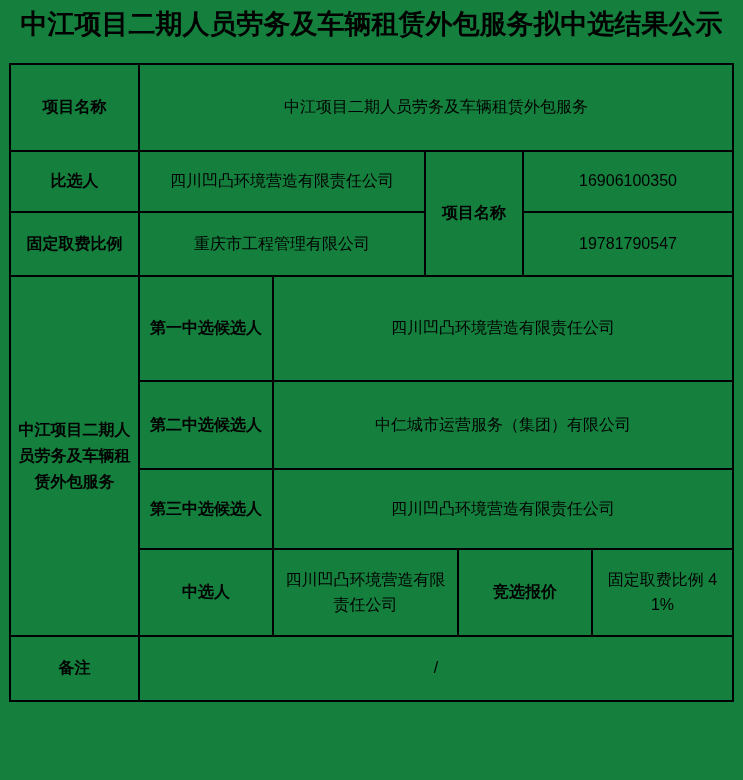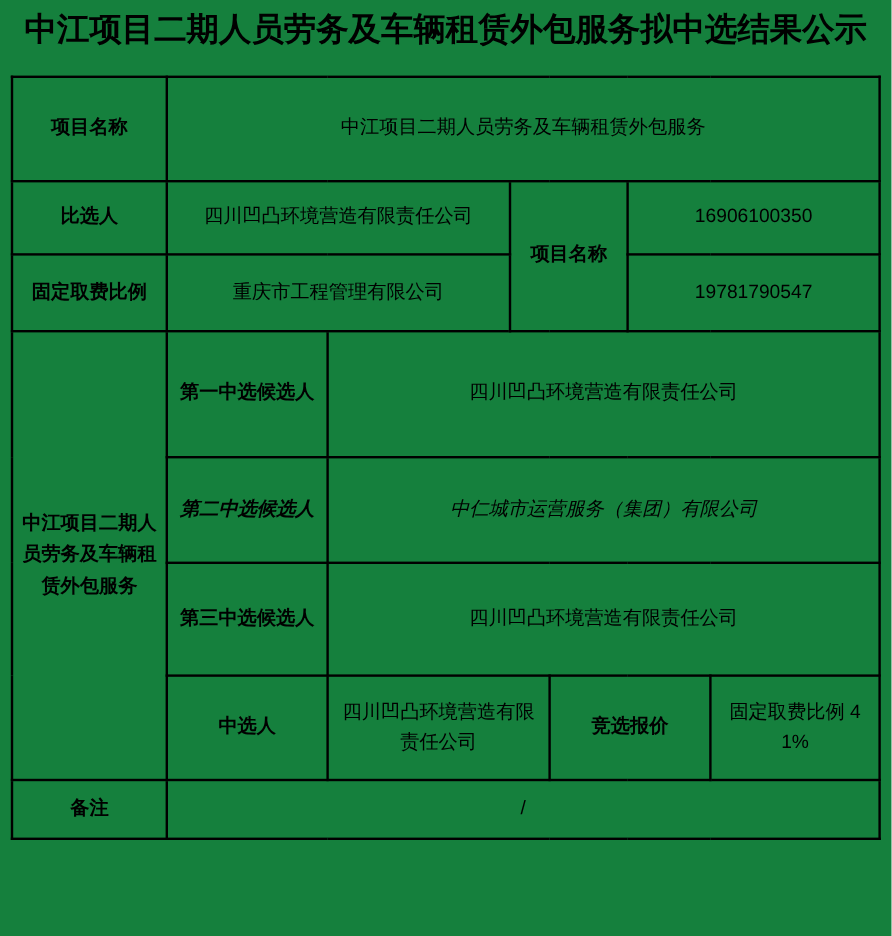--- a/index.html
+++ b/index.html
@@ -52,24 +52,24 @@
   }
   td.group-cell {
     font-weight: bold;
     padding: 2px 13px;
     line-height: 1.85;
   }
   tr.r1 { height: 87px; }
   tr.r2 { height: 61px; }
   tr.r3 { height: 64px; }
   tr.r4 { height: 105px; }
-  tr.r5 { height: 88px; font-style: italic; }
-  tr.r6 { height: 94px; }
+  tr.r5 { height: 88px; }
+  tr.r6 { height: 80px; }
   tr.r7 { height: 87px; }
-  tr.r8 { height: 49px; }
+  tr.r8 { height: 65px; }
 </style>
 </head>
 <body>
 
 <div class="page">
 
   <div class="doc-title">中江项目二期人员劳务及车辆租赁外包服务拟中选结果公示</div>
 
 
   <table class="result-table">

